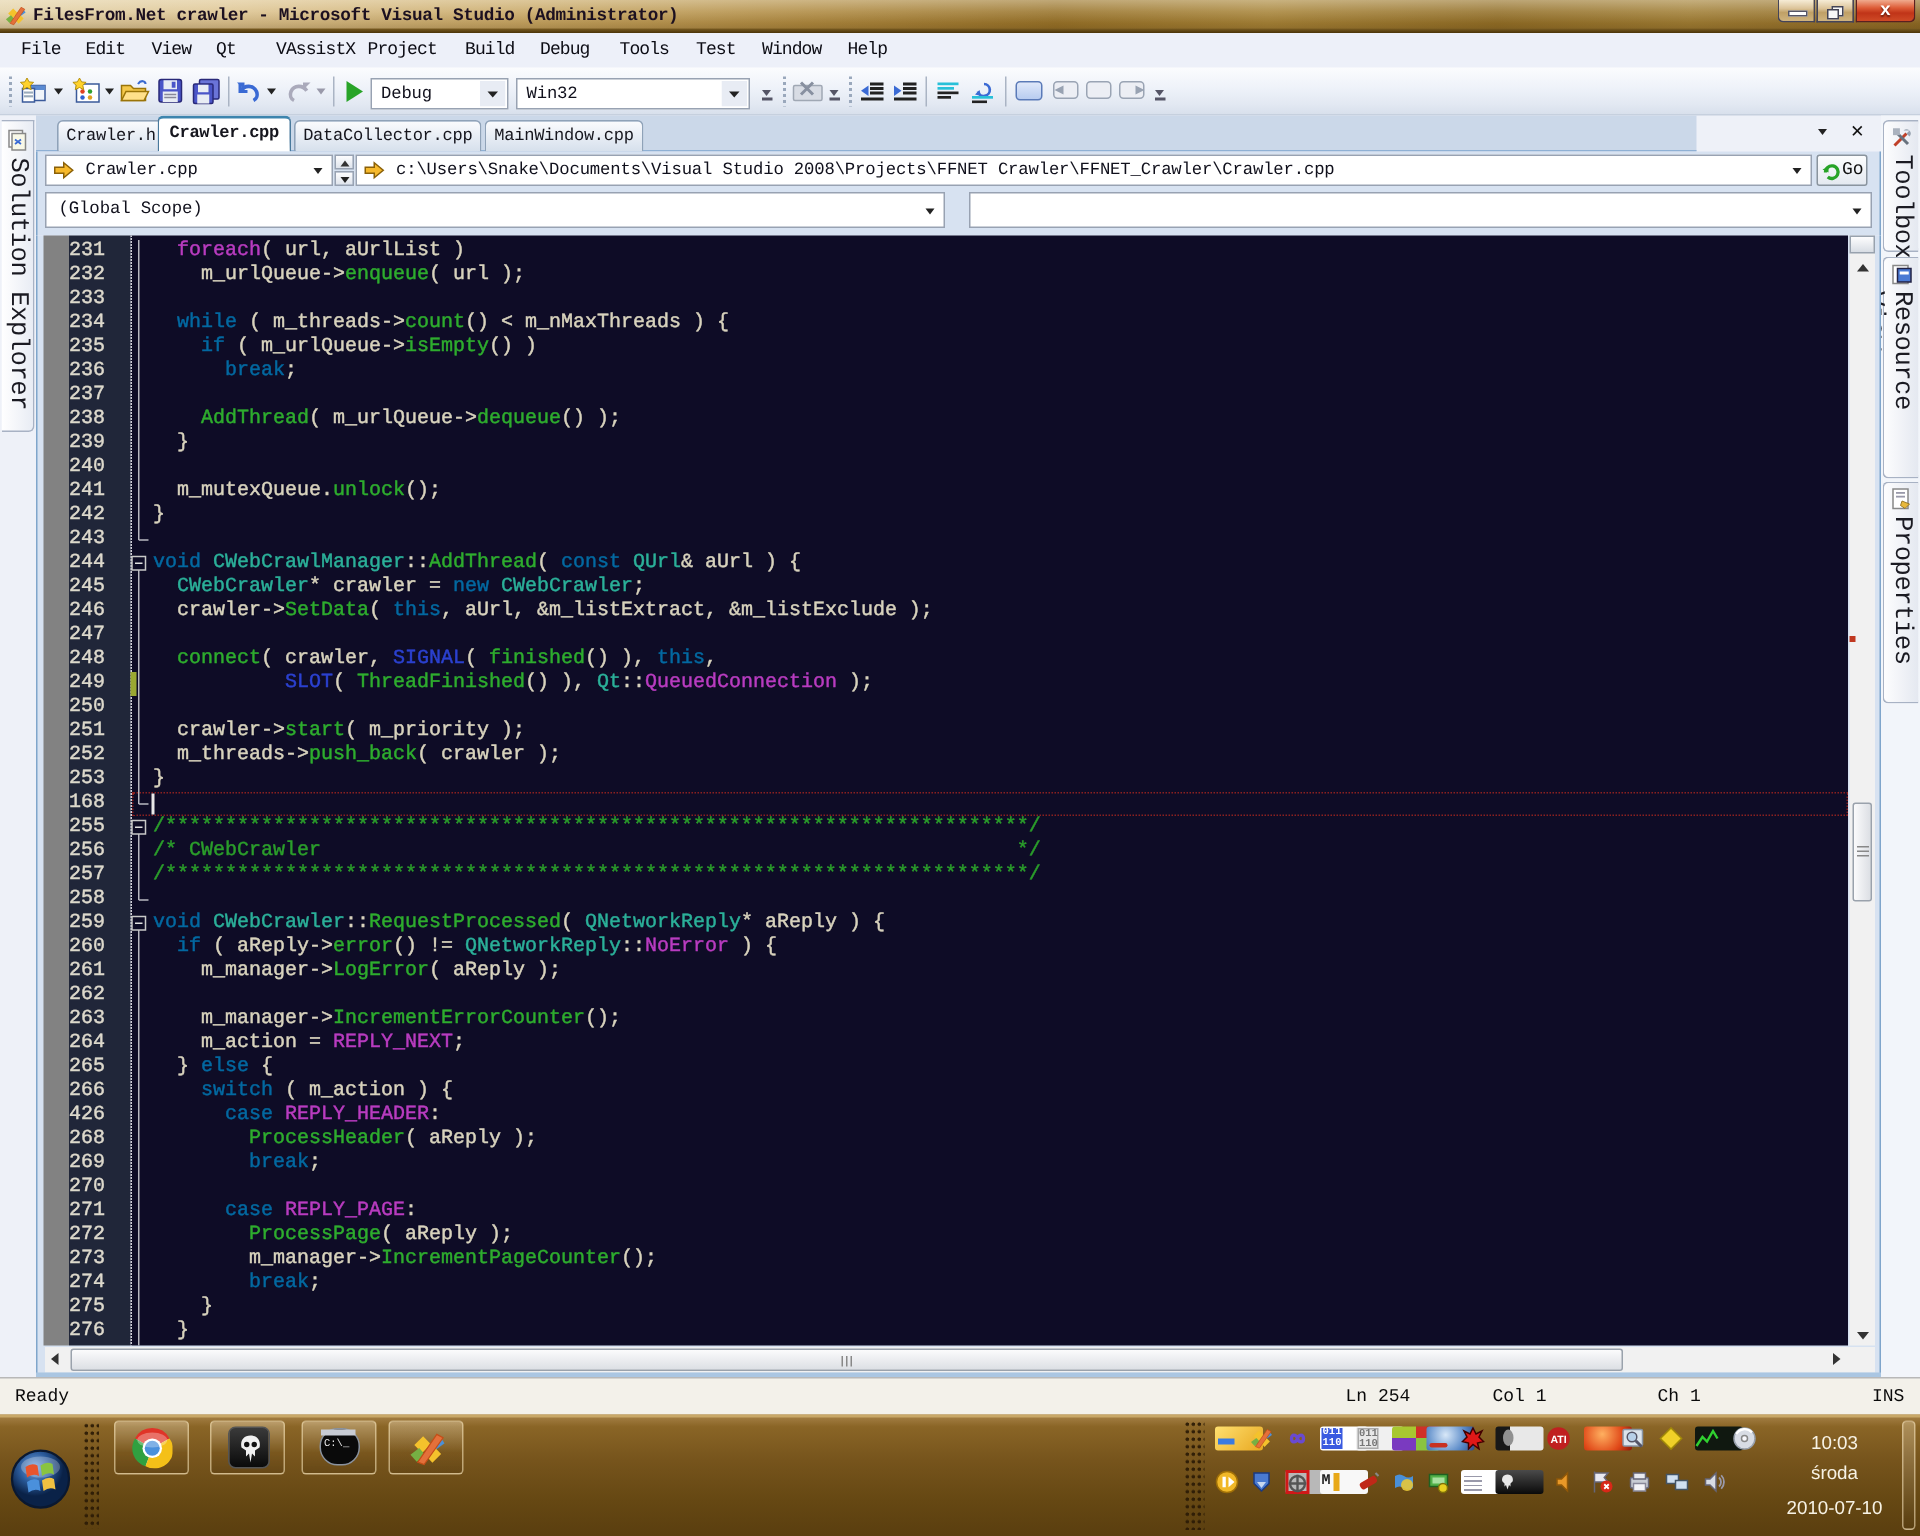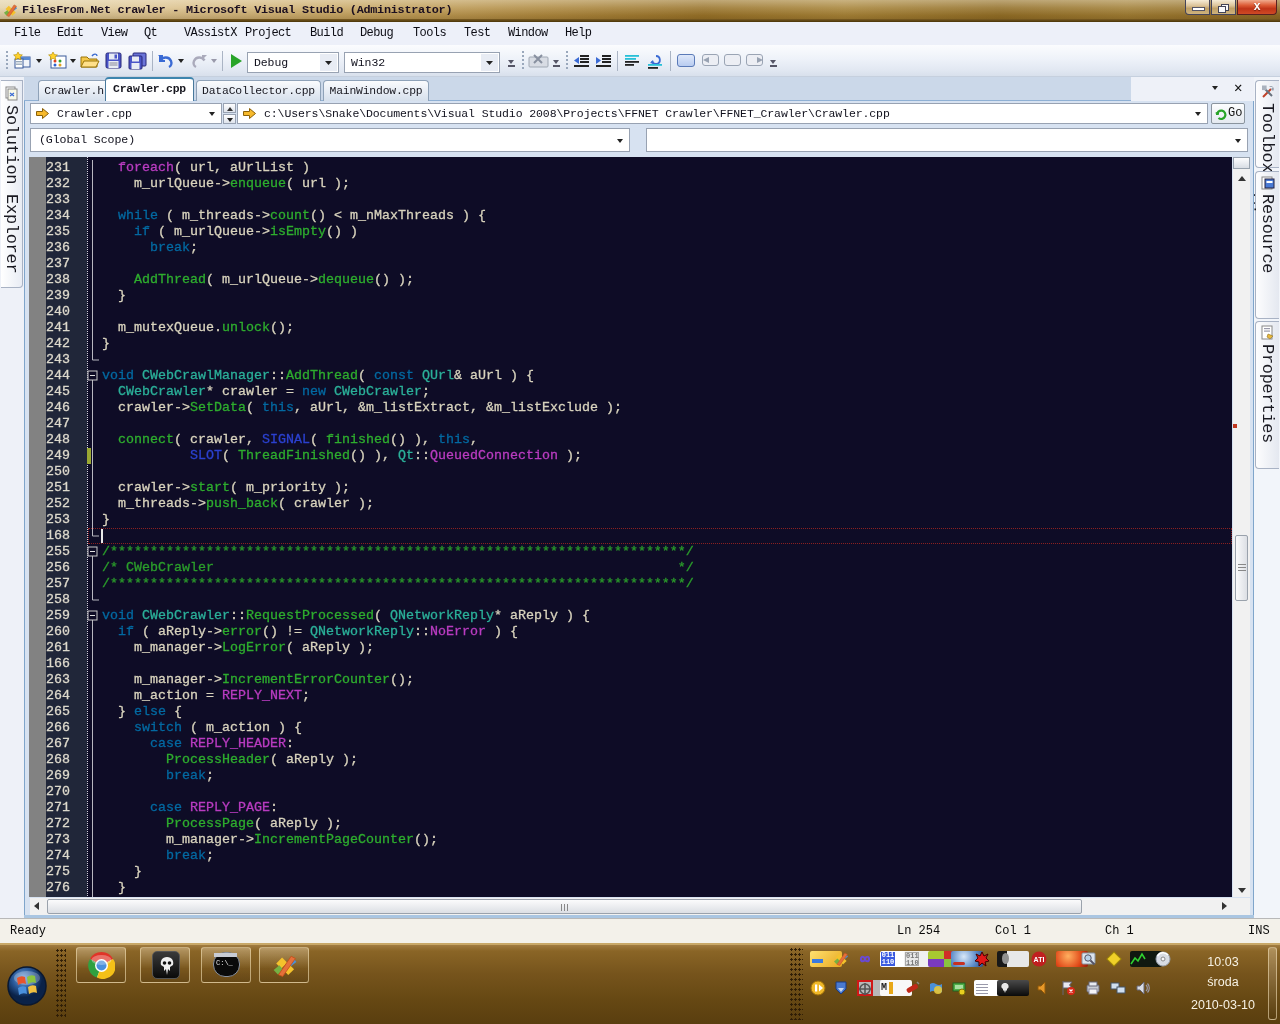--- a/index.html
+++ b/index.html
@@ -317,26 +317,26 @@
       <div class="cl">252</div>
       <div class="cl">253</div>
       <div class="cl">168</div>
       <div class="cl">255</div>
       <div class="cl">256</div>
       <div class="cl">257</div>
       <div class="cl">258</div>
       <div class="cl">259</div>
       <div class="cl">260</div>
       <div class="cl">261</div>
-      <div class="cl">166</div>
+      <div class="cl">262</div>
       <div class="cl">263</div>
       <div class="cl">264</div>
       <div class="cl">265</div>
       <div class="cl">266</div>
-      <div class="cl">267</div>
+      <div class="cl">426</div>
       <div class="cl">268</div>
       <div class="cl">269</div>
       <div class="cl">270</div>
       <div class="cl">271</div>
       <div class="cl">272</div>
       <div class="cl">273</div>
       <div class="cl">274</div>
       <div class="cl">275</div>
       <div class="cl">276</div>
     </div>
@@ -525,15 +525,15 @@
       <div class="tico" style="left:1110px;top:37px;background:transparent"><svg width="16" height="16" viewBox="0 0 16 16">
           <rect x="1" y="3" width="8" height="6" fill="#d0e0f0" stroke="#456"></rect>
           <rect x="7" y="7" width="8" height="6" fill="#d0e0f0" stroke="#456"></rect>
         </svg></div>
       <div class="tico" style="left:1135px;top:37px;background:transparent"><svg width="16" height="16" viewBox="0 0 16 16">
           <path d="M2 6 h3 l4 -4 v12 l-4 -4 h-3z" fill="#d8dce4" stroke="#667"></path>
           <path d="M11 5 a4 4 0 0 1 0 6 M12.5 3.5 a6.5 6.5 0 0 1 0 9" fill="none" stroke="#99a" stroke-width="1.2"></path>
         </svg></div>
 <div id="clock" class="abs" style="left:1185px;top:12px;width:76px">10:03</div>
 <div class="abs" style="left:1185px;top:32px;width:76px;color:#f7f2e4;font-family:'Liberation Sans',sans-serif;font-size:12.5px;text-align:center">środa</div>
-<div class="abs" style="left:1180px;top:55px;width:86px;color:#f7f2e4;font-family:'Liberation Sans',sans-serif;font-size:12.5px;text-align:center">2010-03-10</div>
+<div class="abs" style="left:1180px;top:55px;width:86px;color:#f7f2e4;font-family:'Liberation Sans',sans-serif;font-size:12.5px;text-align:center">2010-07-10</div>
 <div class="abs" style="left:1268px;top:4px;width:9px;height:73px;border:1px solid rgba(240,220,180,.6);border-radius:3px;background:linear-gradient(180deg,rgba(255,240,210,.3),rgba(80,55,15,.25))"></div>
 </div>
 </div>
 </body></html>

